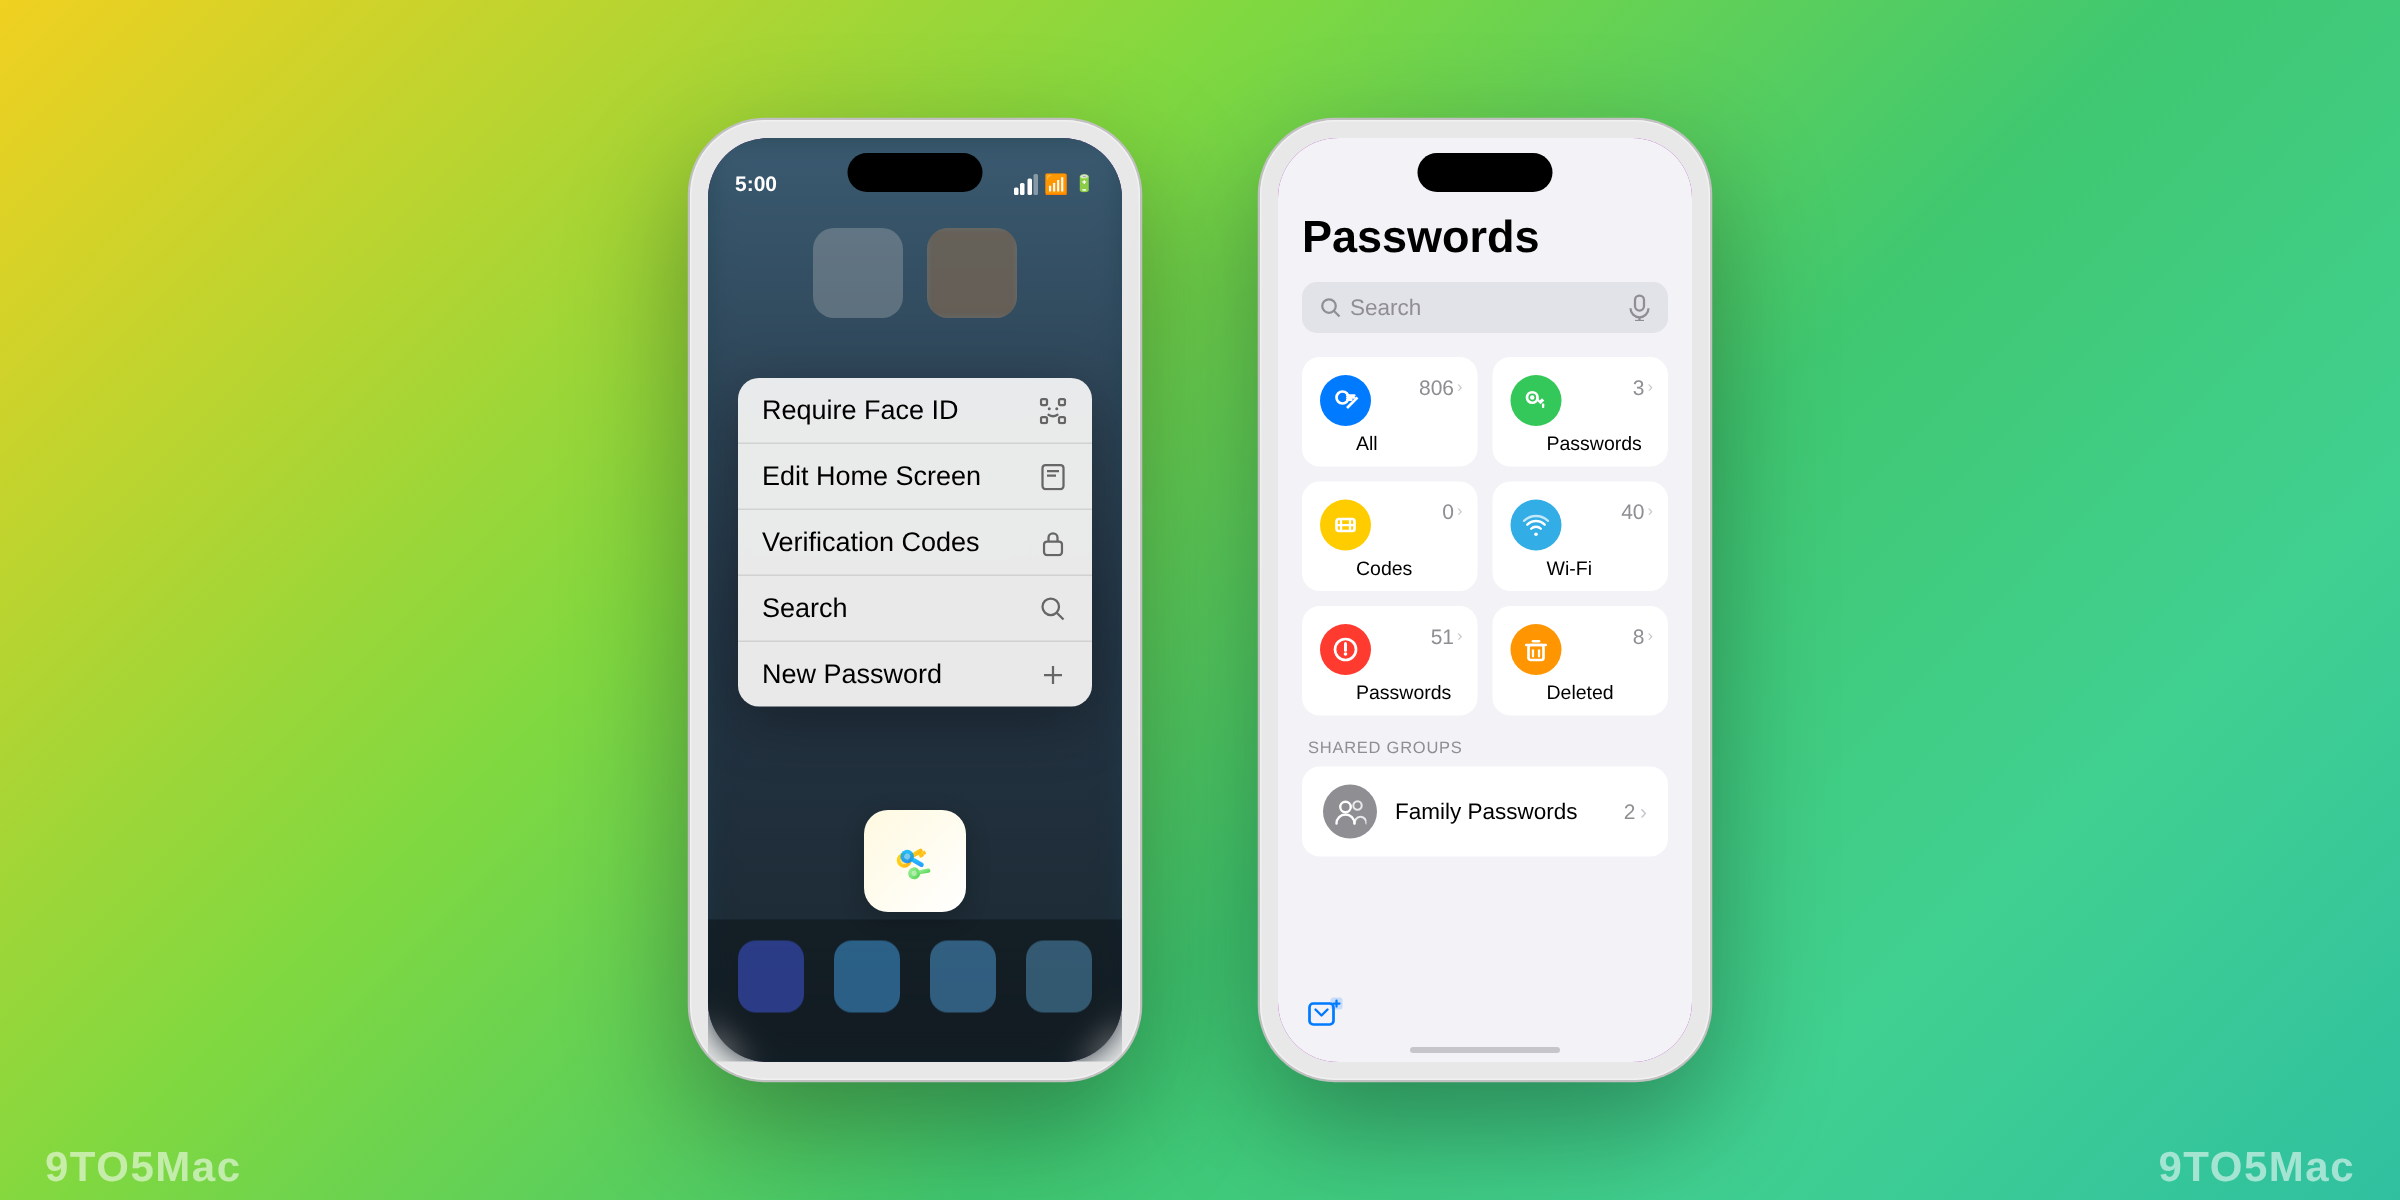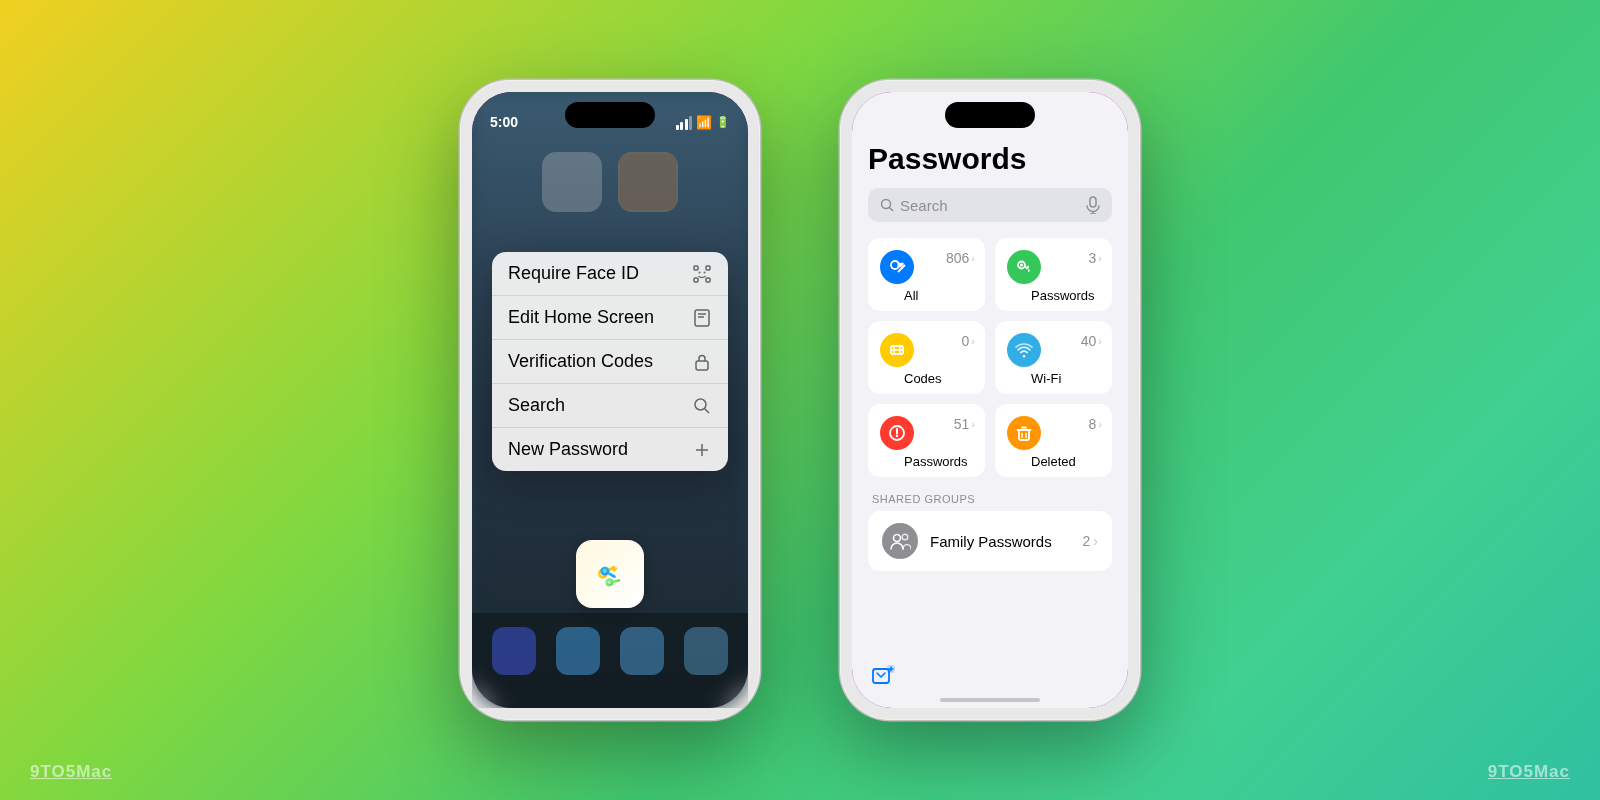--- a/index.html
+++ b/index.html
@@ -13,27 +13,26 @@
       position: relative;
       display: flex;
       align-items: center;
       justify-content: center;
       gap: 80px;
     }
 
     
     .watermark {
       position: absolute;
-      bottom: 18px;
+      bottom: 6px;
       color: rgba(255,255,255,0.55);
-      font-size: 17px;
+      font-size: 28px;
       font-weight: 600;
       letter-spacing: 1px;
       pointer-events: none;
-      text-decoration: underline;
     }
     .watermark-left { left: 30px; }
     .watermark-right { right: 30px; }
 
     
     .phone {
       width: 300px;
       height: 640px;
       background: #e8e8e8;
       border-radius: 50px;

